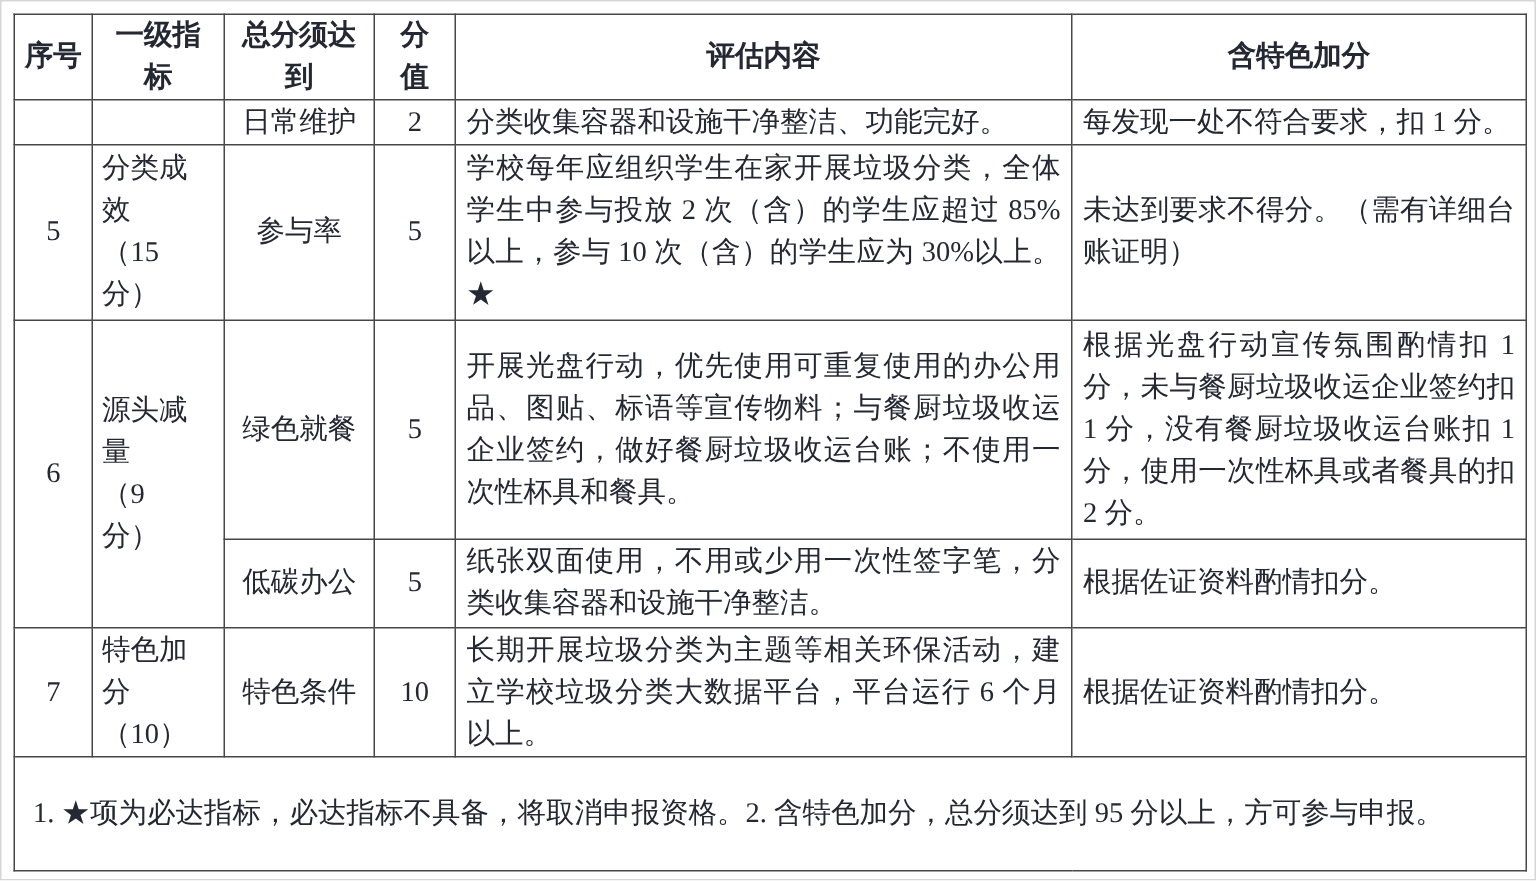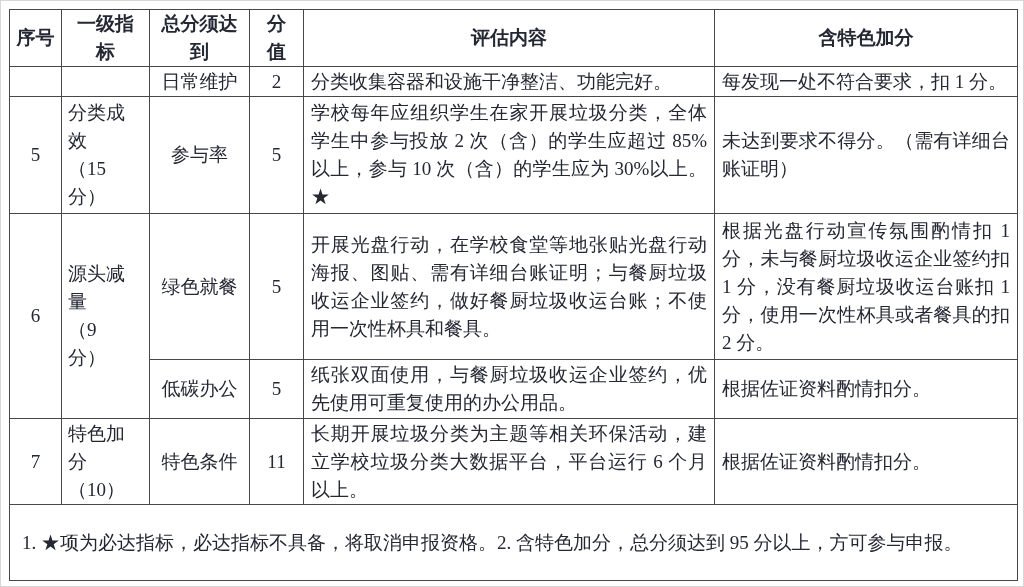--- a/index.html
+++ b/index.html
@@ -97,37 +97,37 @@
     </tr>
 
     <tr class="h-r2">
       <td class="c" rowspan="2">6</td>
       <td class="pre" rowspan="2">源头减
 量
 （9
 分）</td>
       <td class="c">绿色就餐</td>
       <td class="c">5</td>
-      <td class="j">开展光盘行动，在学校食堂等地张贴光盘行动海报、图贴、需有详细台账证明；与餐厨垃圾收运企业签约，做好餐厨垃圾收运台账；不使用一次性杯具和餐具。</td>
+      <td class="j">开展光盘行动，优先使用可重复使用的办公用品、图贴、标语等宣传物料；与餐厨垃圾收运企业签约，做好餐厨垃圾收运台账；不使用一次性杯具和餐具。</td>
       <td class="j">根据光盘行动宣传氛围酌情扣 1 分，未与餐厨垃圾收运企业签约扣 1 分，没有餐厨垃圾收运台账扣 1 分，使用一次性杯具或者餐具的扣 2 分。</td>
     </tr>
 
     <tr class="h-r3">
       <td class="c">低碳办公</td>
       <td class="c">5</td>
-      <td class="j">纸张双面使用，与餐厨垃圾收运企业签约，优先使用可重复使用的办公用品。</td>
+      <td class="j">纸张双面使用，不用或少用一次性签字笔，分类收集容器和设施干净整洁。</td>
       <td class="j">根据佐证资料酌情扣分。</td>
     </tr>
 
     <tr class="h-r4">
       <td class="c">7</td>
       <td class="pre">特色加
 分（10）</td>
       <td class="c">特色条件</td>
-      <td class="c">11</td>
+      <td class="c">10</td>
       <td class="j">长期开展垃圾分类为主题等相关环保活动，建立学校垃圾分类大数据平台，平台运行 6 个月以上。</td>
       <td class="j">根据佐证资料酌情扣分。</td>
     </tr>
 
     <tr class="h-foot">
       <td class="footnote" colspan="6">1. ★项为必达指标，必达指标不具备，将取消申报资格。2. 含特色加分，总分须达到 95 分以上，方可参与申报。</td>
     </tr>
   </tbody>
     </table>
 </div>

